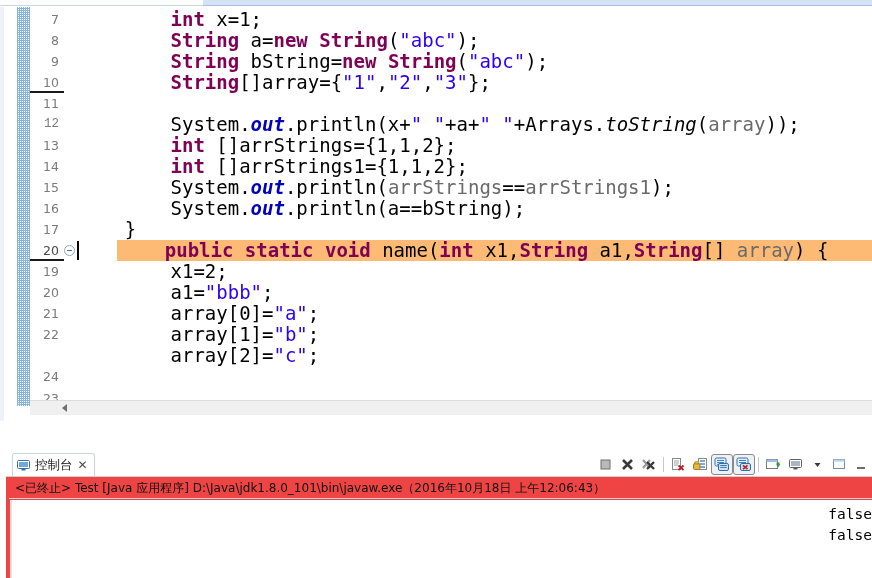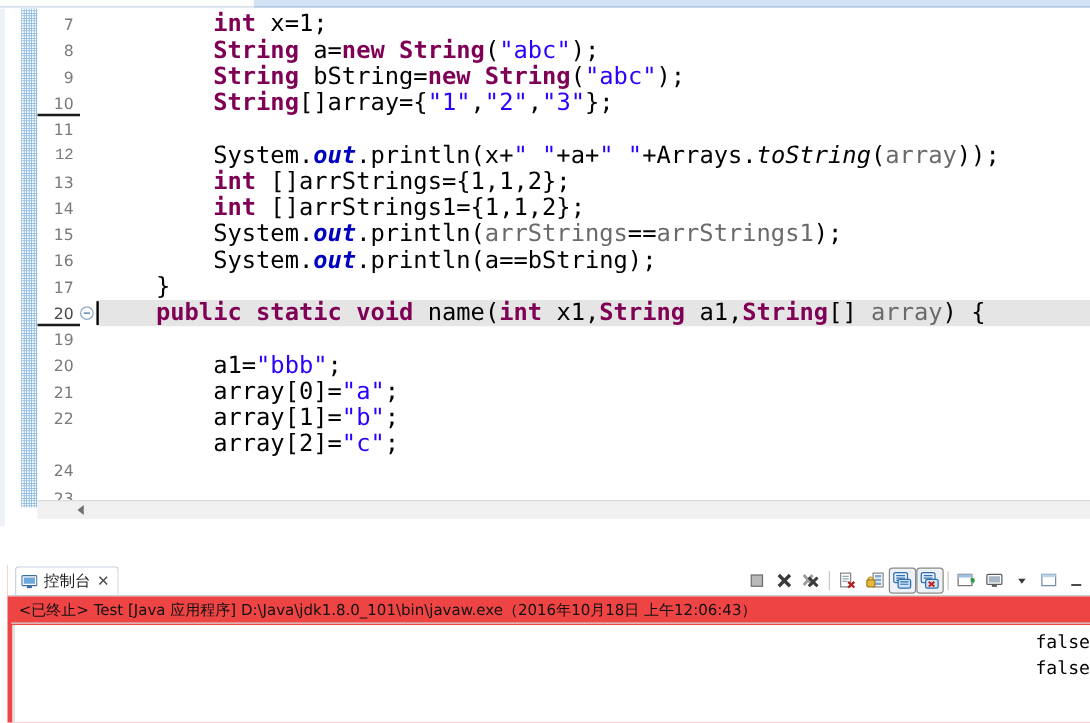--- a/index.html
+++ b/index.html
@@ -106,21 +106,21 @@
     overflow: hidden;
   }
   .code-line {
     position: absolute; left: 0; right: 0; height: 21px; line-height: 21px;
     font-family: "DejaVu Sans Mono", monospace;
     font-size: 19px;
     color: #000000;
     white-space: pre;
     padding-left: 2px;
   }
-  .code-line.hl { background: #e5e5e5; }
+  .code-line.hl { background: #fdba74; margin-left: 40px; }
 
   
   .caret {
     position: absolute; width: 2px; height: 19px; background: #000000;
   }
 
   
   .kw   { color: #7f0055; font-weight: bold; }
   .str  { color: #2a00ff; }
   .stat { color: #0000c0; font-weight: bold; font-style: italic; }
@@ -282,20 +282,21 @@
         <div class="code-line" style="top: 44px;">        <span class="kw">String</span> bString=<span class="kw">new</span> <span class="kw">String</span>(<span class="str">"abc"</span>);</div>
         <div class="code-line" style="top: 65px;">        <span class="kw">String</span>[]array={<span class="str">"1"</span>,<span class="str">"2"</span>,<span class="str">"3"</span>};</div>
         <div class="code-line" style="top: 107px;">        System.<span class="stat">out</span>.println(x+<span class="str">" "</span>+a+<span class="str">" "</span>+Arrays.<span class="mth">toString</span>(<span class="fld">array</span>));</div>
         <div class="code-line" style="top: 128px;">        <span class="kw">int</span> []arrStrings={1,1,2};</div>
         <div class="code-line" style="top: 149px;">        <span class="kw">int</span> []arrStrings1={1,1,2};</div>
         <div class="code-line" style="top: 170px;">        System.<span class="stat">out</span>.println(<span class="fld">arrStrings</span>==<span class="fld">arrStrings1</span>);</div>
         <div class="code-line" style="top: 191px;">        System.<span class="stat">out</span>.println(a==bString);</div>
         <div class="code-line" style="top: 212px;">    }</div>
         <div class="code-line hl" style="top: 233px;">    <span class="kw">public</span> <span class="kw">static</span> <span class="kw">void</span> name(<span class="kw">int</span> x1,<span class="kw">String</span> a1,<span class="kw">String</span>[] <span class="fld">array</span>) {</div>
         <div class="caret" style="top: 234px; left: 0px;"></div>
+        <div class="code-line" style="top: 254px;">        x1=2;</div>
         <div class="code-line" style="top: 275px;">        a1=<span class="str">"bbb"</span>;</div>
         <div class="code-line" style="top: 296px;">        array[0]=<span class="str">"a"</span>;</div>
         <div class="code-line" style="top: 317px;">        array[1]=<span class="str">"b"</span>;</div>
         <div class="code-line" style="top: 338px;">        array[2]=<span class="str">"c"</span>;</div>
         <div class="code-line" style="top: 359px;">&nbsp;</div>
       </div>
 
     <div class="hscroll">
       <div class="arrow-l"></div>
       <div class="thumb"></div>

